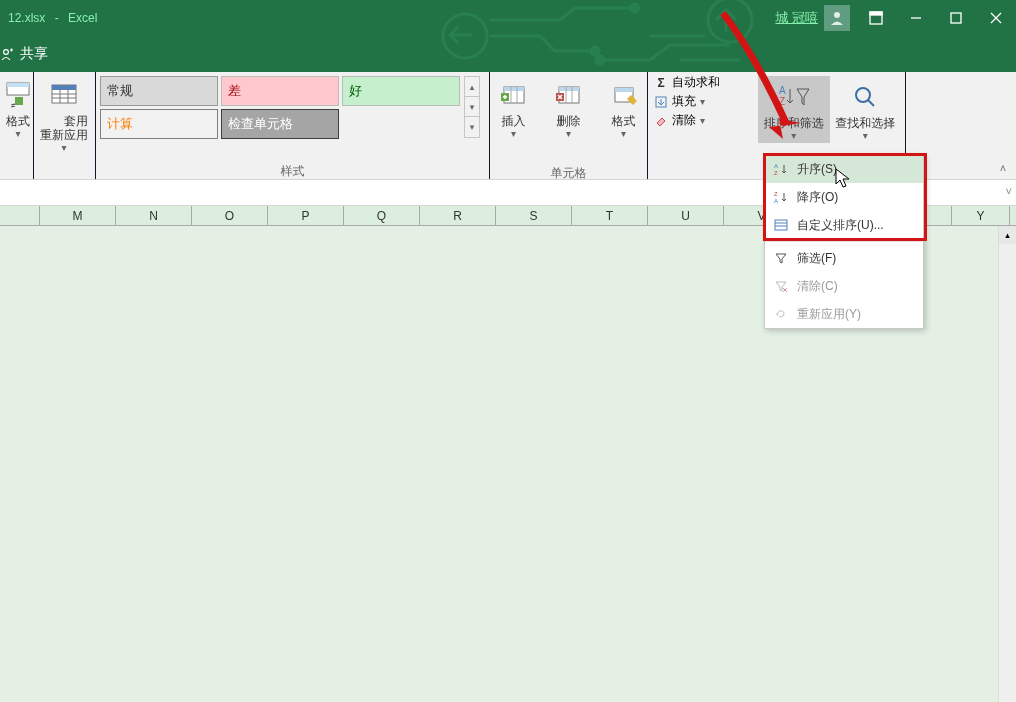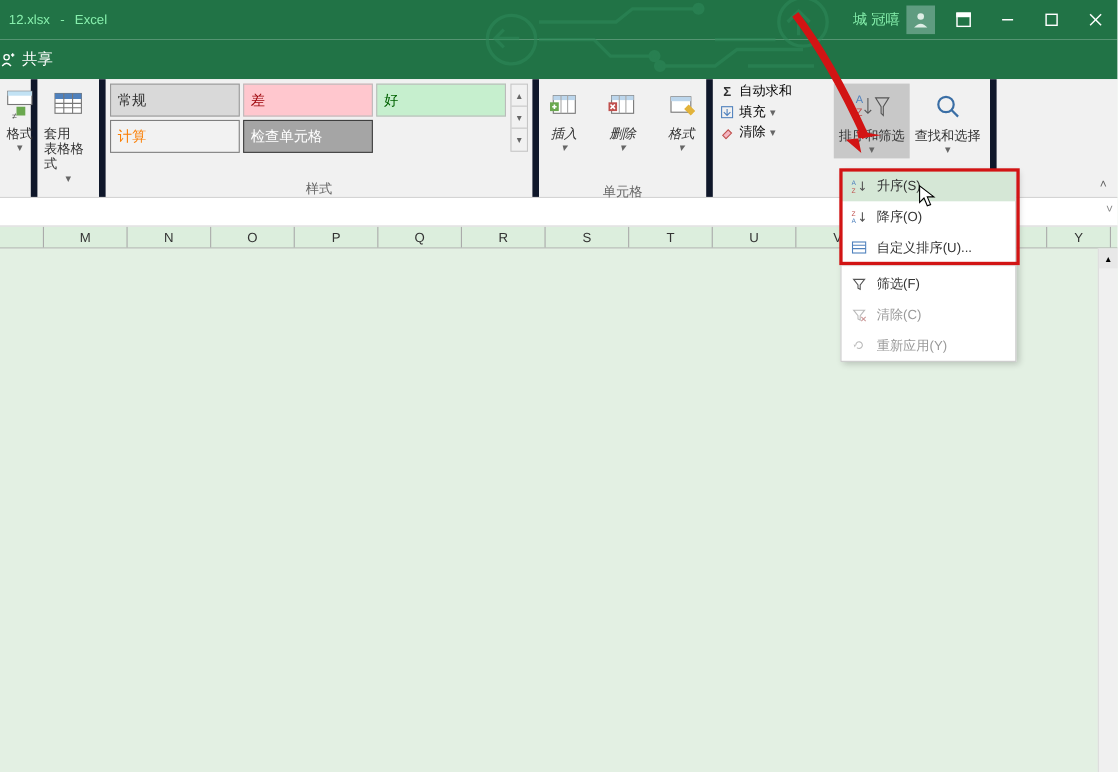--- a/index.html
+++ b/index.html
@@ -1,66 +1,66 @@
 <!DOCTYPE html>
 <html><head>
 <meta charset="utf-8">
 <style>
 * { box-sizing: border-box; margin: 0; padding: 0; font-family: "Microsoft YaHei", sans-serif; }
 body { width: 1016px; height: 702px; overflow: hidden; background: #fff; }
 
 
 .titlebar { height: 36px; background: #217346; display: flex; align-items: center; justify-content: space-between; color: #86efac; position: relative; }
 .title-left { padding-left: 8px; font-size: 12px; }
-.title-right { display: flex; align-items: center; }
+.title-right { display: flex; align-items: center; text-decoration: underline; }
 .user { display: flex; align-items: center; padding: 0 6px; height: 28px; }
 .user-name { font-size: 13px; }
 .user-avatar { width: 26px; height: 26px; background: #5f9c80; margin-left: 6px; display: flex; align-items: center; justify-content: center; }
 .winbtn { width: 40px; height: 36px; display: flex; align-items: center; justify-content: center; }
 .winbtn svg { stroke: #fff; }
 
 
 .circuit { position: absolute; left: 420px; top: 0; height: 72px; width: 380px; pointer-events: none; }
 
 
 .sharerow { height: 36px; background: #217346; display: flex; align-items: center; justify-content: flex-start; padding-right: 20px; }
 .share { display: flex; align-items: center; gap: 6px; color: #fff; font-size: 14px; }
 
 
 .ribbon { height: 108px; background: #f1f1f1; border-bottom: 1px solid #d4d4d4; display: flex; position: relative; }
-.group { border-right: 6px solid #0f172a; display: flex; flex-direction: column; }
+.group { border-right: 1px solid #0f172a; display: flex; flex-direction: column; }
 .group-body { flex: 1; display: flex; align-items: flex-start; padding: 4px 4px 0 4px; }
 .group-label { height: 22px; font-size: 12px; color: #666; display: flex; align-items: center; justify-content: center; margin-top: 24px; }
 
 
 .grp-cond { width: 34px; }
 .grp-table { width: 62px; }
 .bigbtn { display: flex; flex-direction: column; align-items: center; font-size: 12px; color: #333; padding: 2px 2px; }
 .bigbtn .icon-box { height: 34px; display: flex; align-items: center; justify-content: center; }
-.bigbtn .lbl { line-height: 14px; text-align: left; margin-top: 2px; }
+.bigbtn .lbl { line-height: 14px; text-align: right; margin-top: 2px; }
 .caret-dn { font-size: 10px; color: #666; }
 
 
 .grp-styles { width: 394px; }
 .styles-body { display: flex; gap: 4px; padding: 4px 0 0 4px; align-items: flex-start; }
 .styles-grid { display: grid; grid-template-columns: 118px 118px 118px; grid-auto-rows: 30px; gap: 3px; }
 .cell { border: 1px solid #bbb; font-size: 13px; display: flex; align-items: center; padding-left: 6px; background: #fff; color: #333; }
 .cell-changgui { background: #d9d9d9; border-color: #999; }
 .cell-cha { background: #ffc7ce; color: #9c0006; }
 .cell-hao { background: #c6efce; color: #006100; }
 .cell-shizhong { background: #ffeb9c; color: #9c5700; }
 .cell-jisuan { background: #f2f2f2; color: #fa7d00; border-color: #7f7f7f; }
 .cell-check { background: #a5a5a5; color: #fff; border-color: #3f3f3f; }
 .gallery-spin { width: 16px; display: flex; flex-direction: column; border: 1px solid #c6c6c6; }
 .gallery-spin div { height: 20px; display: flex; align-items: center; justify-content: center; border-bottom: 1px solid #c6c6c6; font-size: 9px; color: #666; }
 .gallery-spin div:last-child { border-bottom: none; }
 
 
 .grp-cells { width: 158px; }
-.cells-body { display: flex; gap: 16px; font-style: italic; }
+.cells-body { display: flex; gap: 16px; }
 
 
 .grp-edit { width: 106px; }
 .edit-body { display: flex; flex-direction: column; padding-top: 2px; gap: 2px; }
 .edit-row { display: flex; align-items: center; font-size: 12px; gap: 4px; padding-left: 2px; }
 .edit-row .ico { width: 14px; height: 14px; display: flex; align-items: center; justify-content: center; }
 
 
 .grp-sort { width: 152px; }
 .sort-body { display: flex; }
@@ -199,21 +199,21 @@
         <div class="icon-box">
           <svg width="28" height="28" viewBox="0 0 28 28">
               <rect x="2" y="4" width="24" height="18" fill="#fff" stroke="#777"></rect>
               <rect x="2" y="4" width="24" height="5" fill="#4f81bd"></rect>
               <line x1="2" y1="13" x2="26" y2="13" stroke="#777"></line>
               <line x1="2" y1="17" x2="26" y2="17" stroke="#777"></line>
               <line x1="10" y1="4" x2="10" y2="22" stroke="#777"></line>
               <line x1="18" y1="4" x2="18" y2="22" stroke="#777"></line>
             </svg>
         </div>
-        <div class="lbl"><span>套用</span><br><span>表格格式</span></div>
+        <div class="lbl"><span>套用</span><br><span>重新应用</span></div>
         <span class="caret-dn">▾</span>
       </div>
     </div>
     <div class="group-label"></div>
   </div>
 
   <div class="group grp-styles">
     <div class="group-body styles-body">
       <div class="styles-grid">
         <div class="cell cell-changgui">

